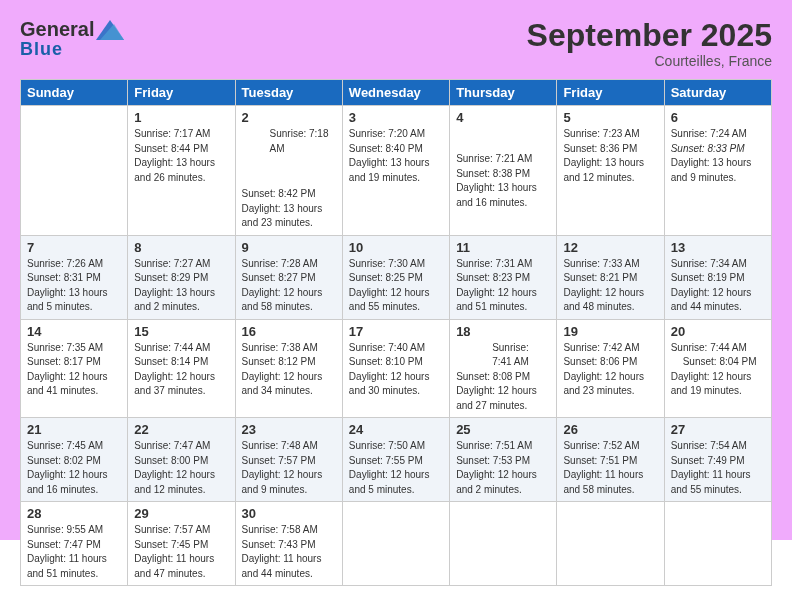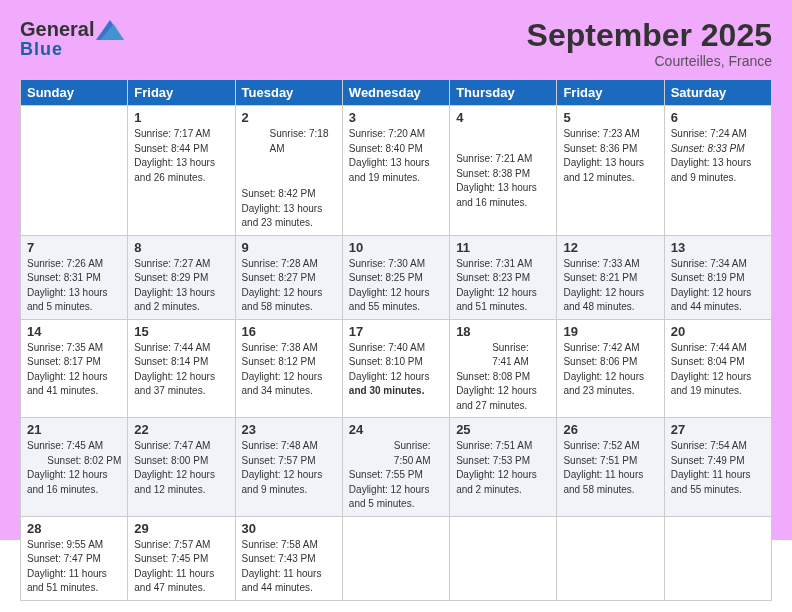--- a/index.html
+++ b/index.html
@@ -283,21 +283,21 @@
               <span style="display: block; font-weight: normal;">Daylight: 12 hours</span>
               <span style="display: block;">and 34 minutes.</span>
             </div>
           </td>
           <td>
             <span class="day-number">17</span>
             <div class="day-info">
               <span style="display: block;">Sunrise: 7:40 AM</span>
               <span style="display: block;">Sunset: 8:10 PM</span>
               <span style="display: block; font-weight: normal;">Daylight: 12 hours</span>
-              <span style="display: block; font-weight: bold;">and 30 minutes.</span>
+              <span style="display: block;">and 30 minutes.</span>
             </div>
           </td>
           <td>
             <span class="day-number">18</span>
             <div class="day-info">
               <span style="display: block; margin-left: 36px;">Sunrise: 7:41 AM</span>
               <span style="display: block;">Sunset: 8:08 PM</span>
               <span style="display: block; font-weight: normal;">Daylight: 12 hours</span>
               <span style="display: block;">and 27 minutes.</span>
             </div>
@@ -308,32 +308,32 @@
               <span style="display: block;">Sunrise: 7:42 AM</span>
               <span style="display: block;">Sunset: 8:06 PM</span>
               <span style="display: block; font-weight: normal;">Daylight: 12 hours</span>
               <span style="display: block;">and 23 minutes.</span>
             </div>
           </td>
           <td>
             <span class="day-number">20</span>
             <div class="day-info">
               <span style="display: block;">Sunrise: 7:44 AM</span>
-              <span style="display: block;">Sunset: 8:04 PM</span>
+              <span style="display: block; margin-left: 12px;">Sunset: 8:04 PM</span>
               <span style="display: block; font-weight: normal;">Daylight: 12 hours</span>
               <span style="display: block;">and 19 minutes.</span>
             </div>
           </td>
         </tr>
         <tr>
           <td>
             <span class="day-number">21</span>
             <div class="day-info">
               <span style="display: block;">Sunrise: 7:45 AM</span>
-              <span style="display: block; text-align: right;">Sunset: 8:02 PM</span>
+              <span style="display: block;">Sunset: 8:02 PM</span>
               <span style="display: block; font-weight: normal;">Daylight: 12 hours</span>
               <span style="display: block;">and 16 minutes.</span>
             </div>
           </td>
           <td>
             <span class="day-number">22</span>
             <div class="day-info">
               <span style="display: block;">Sunrise: 7:47 AM</span>
               <span style="display: block;">Sunset: 8:00 PM</span>
               <span style="display: block; font-weight: normal;">Daylight: 12 hours</span>
@@ -345,21 +345,21 @@
             <div class="day-info">
               <span style="display: block;">Sunrise: 7:48 AM</span>
               <span style="display: block;">Sunset: 7:57 PM</span>
               <span style="display: block; font-weight: normal;">Daylight: 12 hours</span>
               <span style="display: block;">and 9 minutes.</span>
             </div>
           </td>
           <td>
             <span class="day-number">24</span>
             <div class="day-info">
-              <span style="display: block; margin-left: 45px;">Sunrise: 7:50 AM</span>
+              <span style="display: block;">Sunrise: 7:50 AM</span>
               <span style="display: block;">Sunset: 7:55 PM</span>
               <span style="display: block; font-weight: normal;">Daylight: 12 hours</span>
               <span style="display: block;">and 5 minutes.</span>
             </div>
           </td>
           <td>
             <span class="day-number">25</span>
             <div class="day-info">
               <span style="display: block;">Sunrise: 7:51 AM</span>
               <span style="display: block;">Sunset: 7:53 PM</span>

